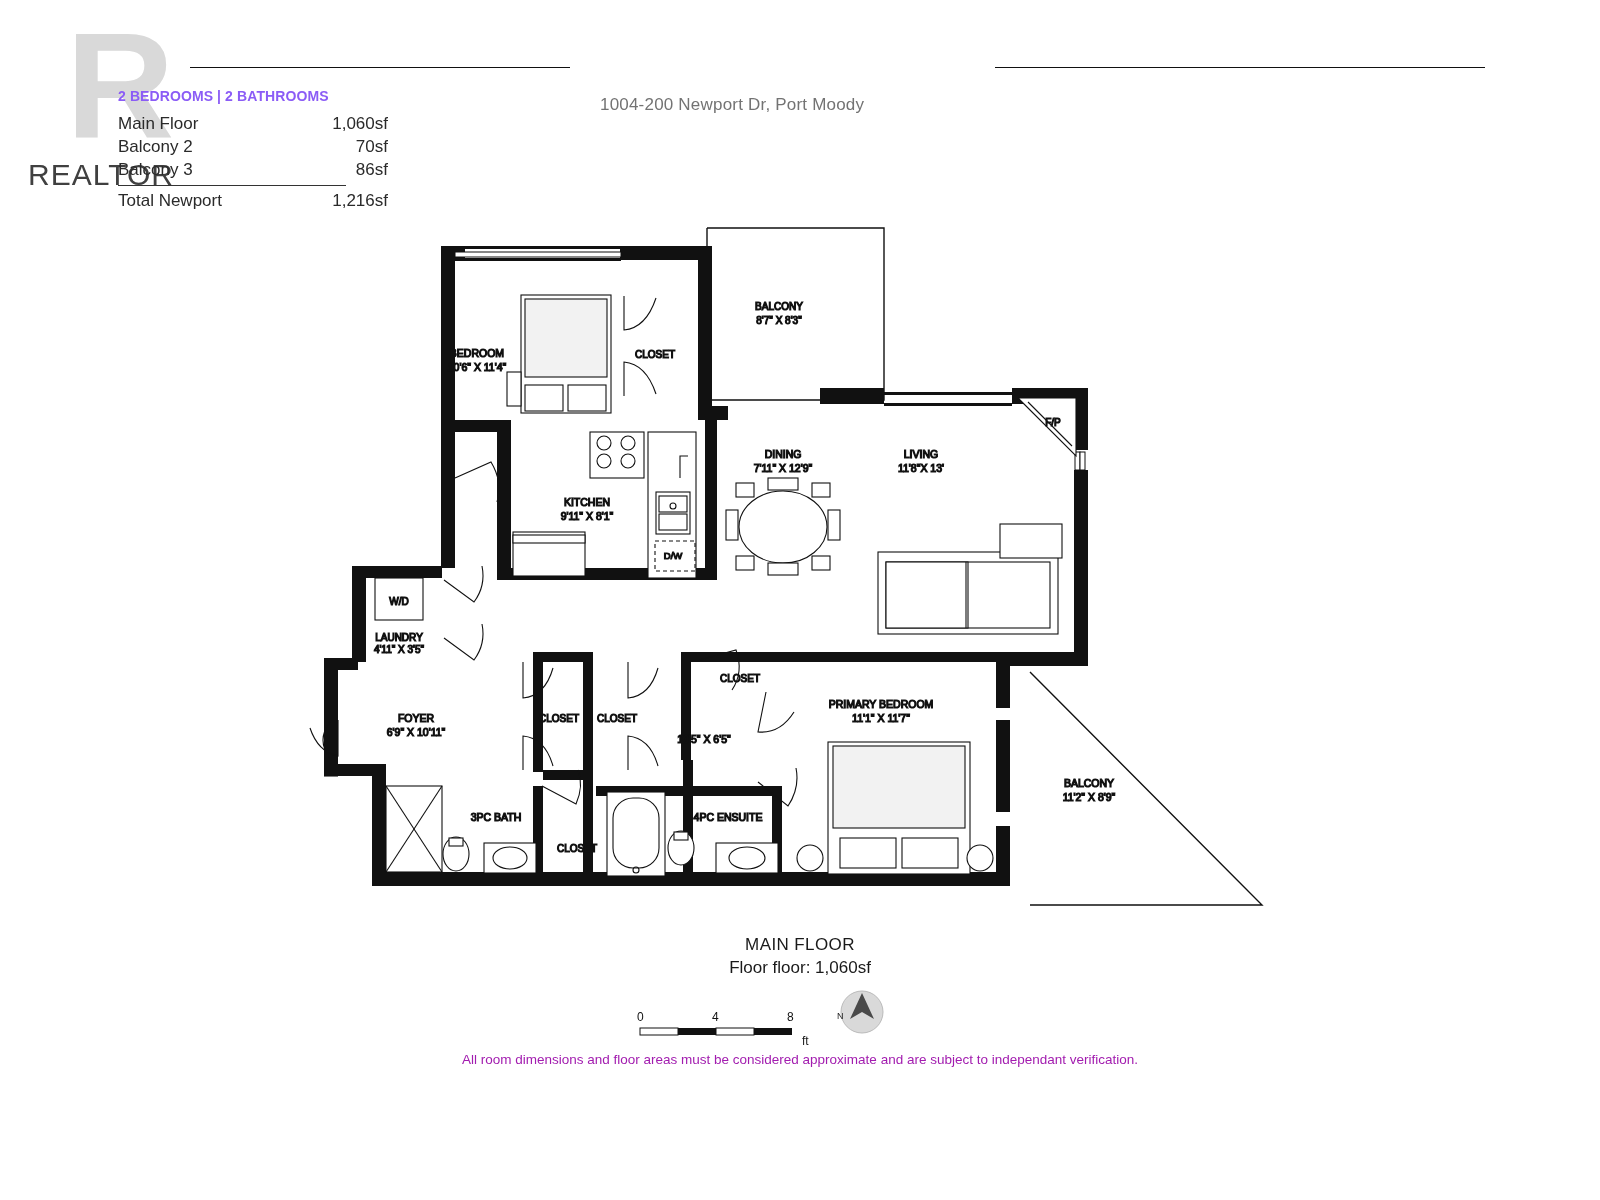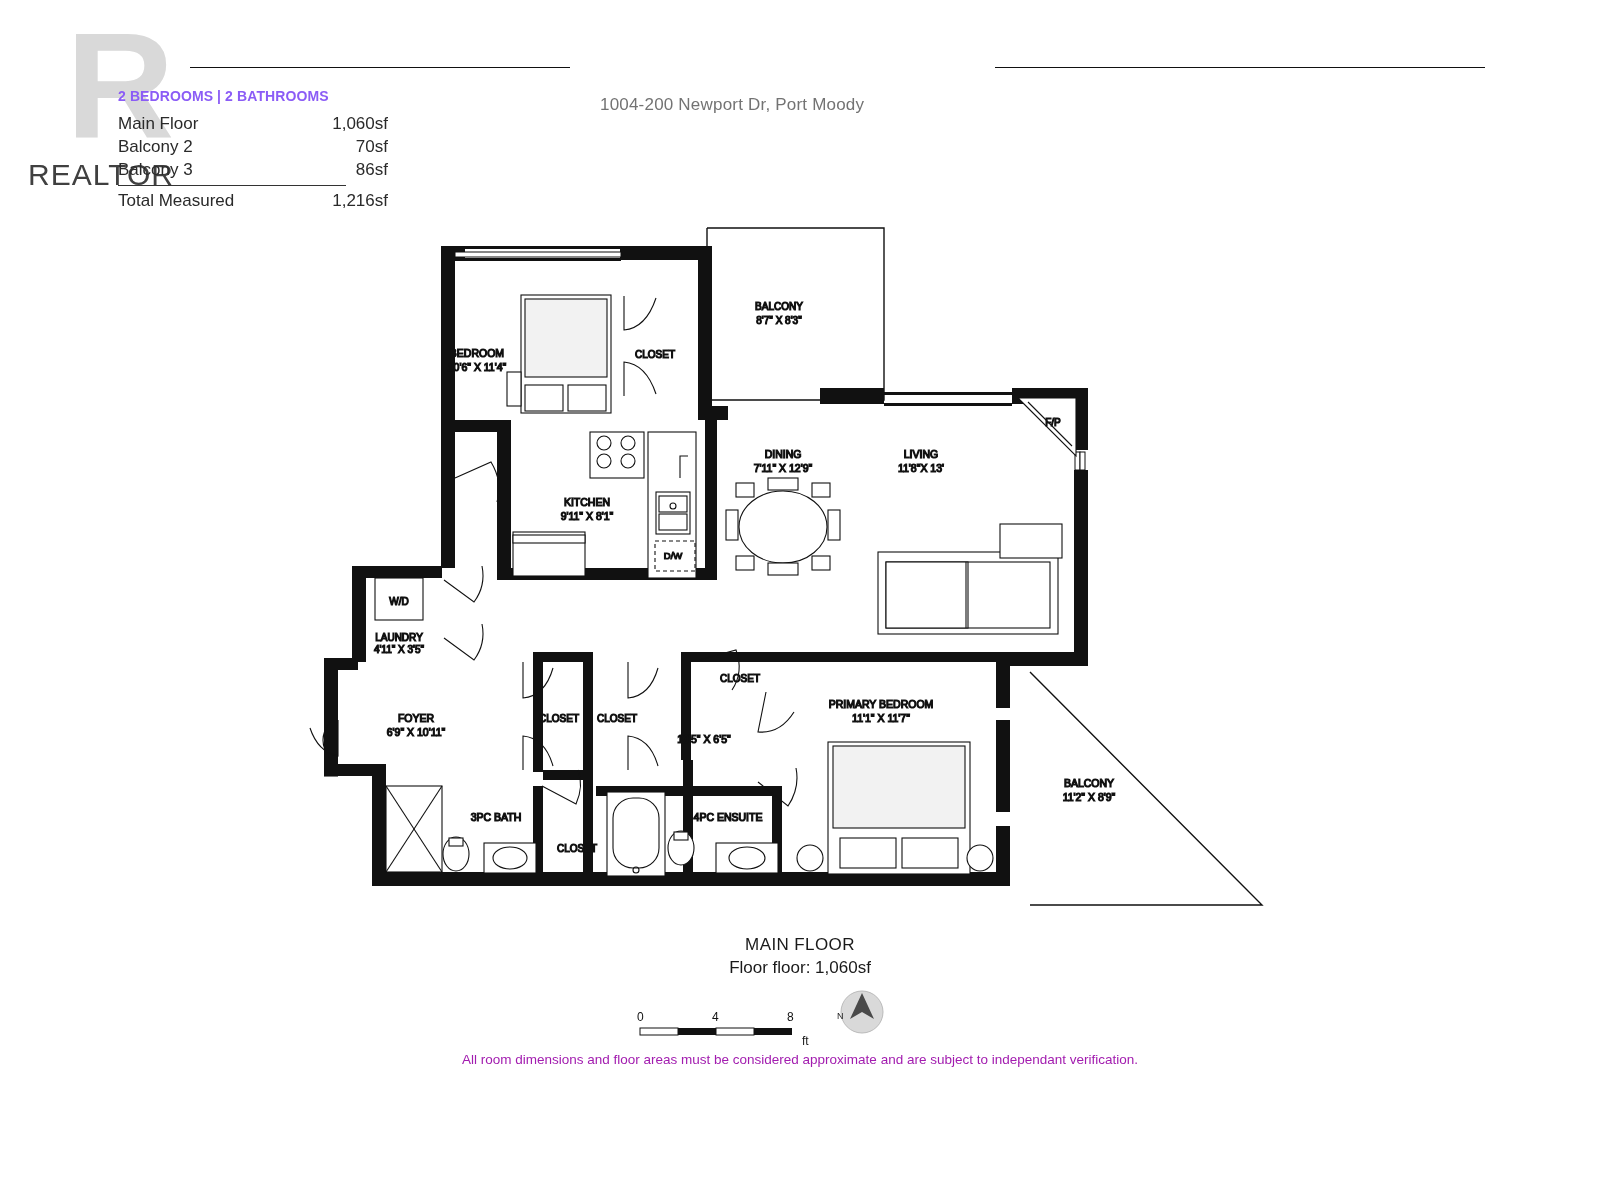--- a/index.html
+++ b/index.html
@@ -204,21 +204,21 @@
     <div class="sum-row">
       <span class="lbl">Balcony 2</span>
       <span class="val">70sf</span>
     </div>
     <div class="sum-row">
       <span class="lbl">Balcony 3</span>
       <span class="val">86sf</span>
     </div>
     <div class="sum-divider"></div>
     <div class="sum-row">
-      <span class="lbl">Total Measured</span>
+      <span class="lbl">Total Newport</span>
       <span class="val">1,216sf</span>
     </div>
   </div>
 
   <div class="plan">
   <svg width="1600" height="1200" viewBox="0 0 1600 1200" xmlns="http://www.w3.org/2000/svg">
     <g fill="none" stroke="#111" stroke-width="1.2">
 
       <polyline points="707,228 707,400 884,400 884,228 707,228" stroke="#111" stroke-width="1.4" fill="#fff"></polyline>
 

